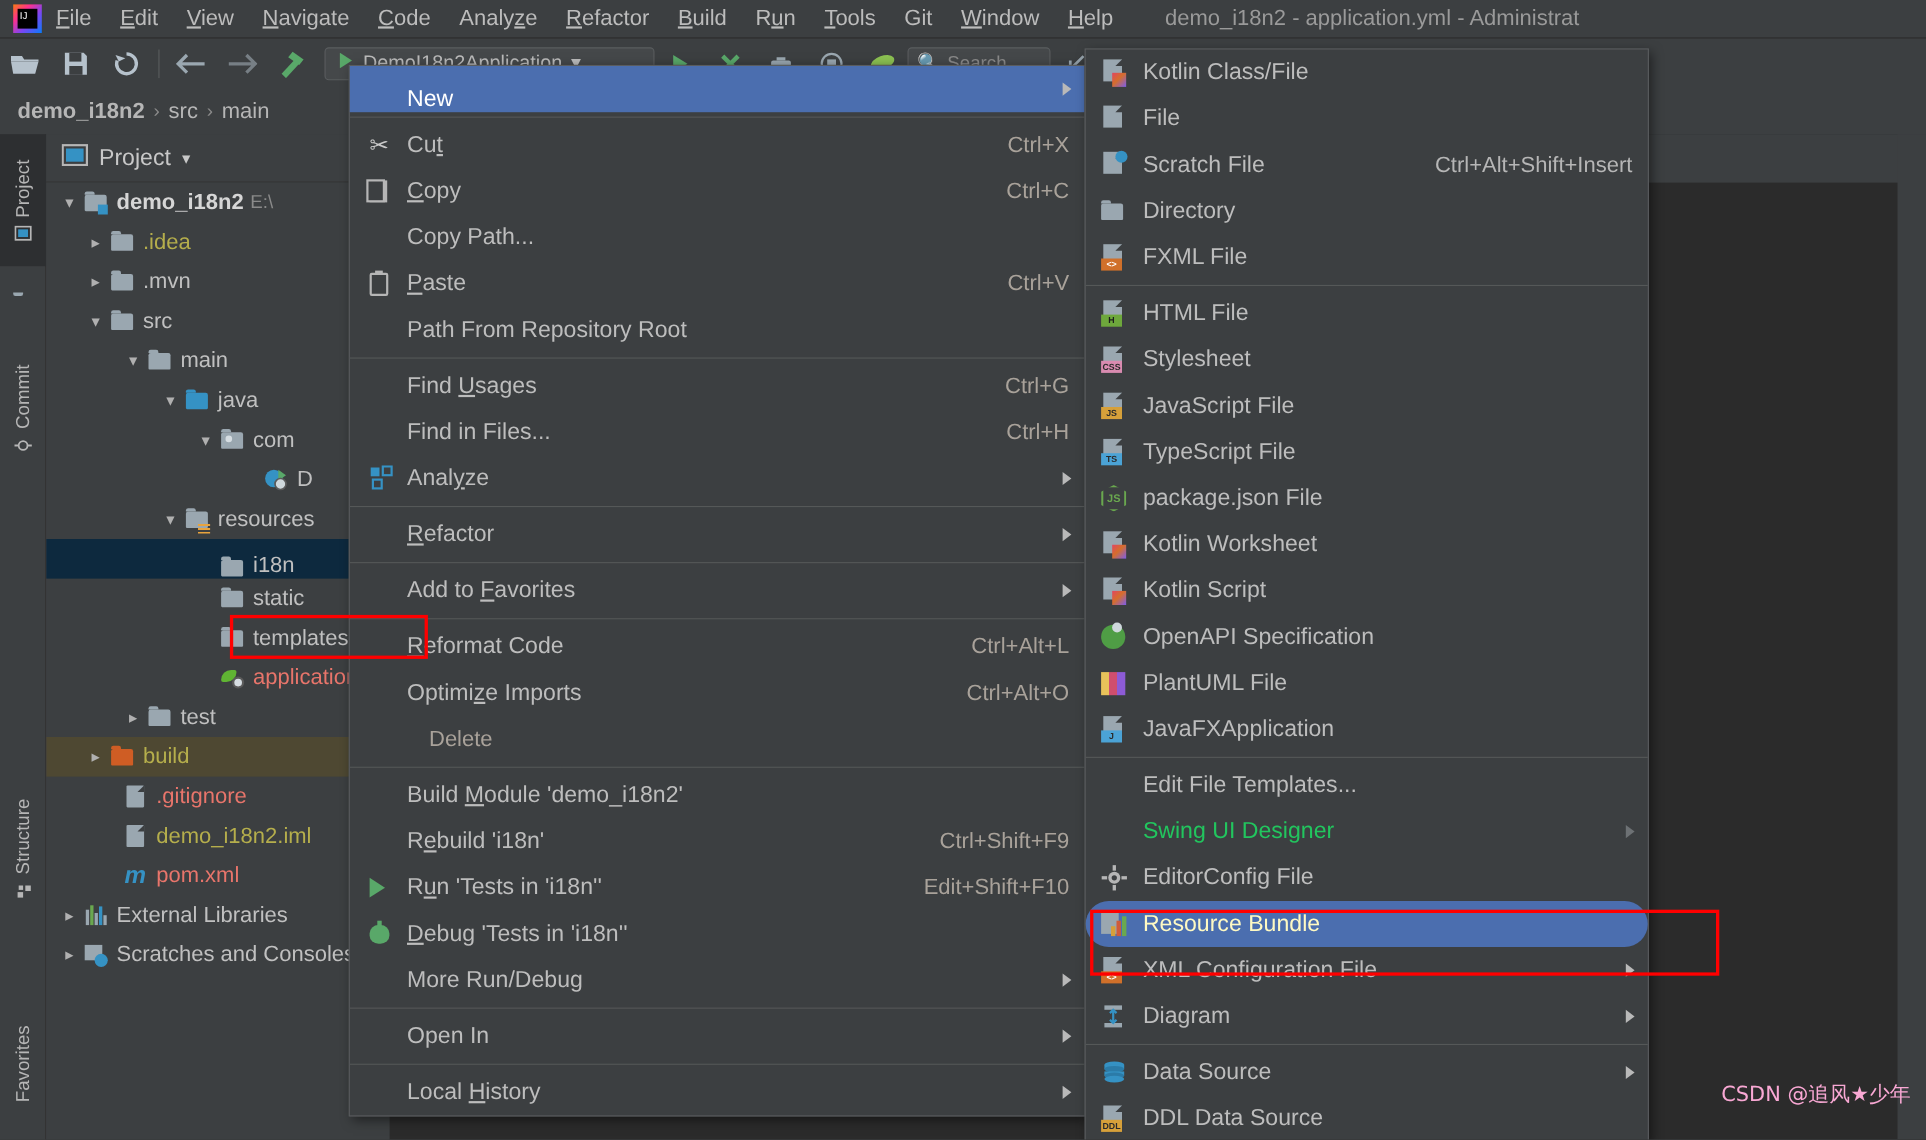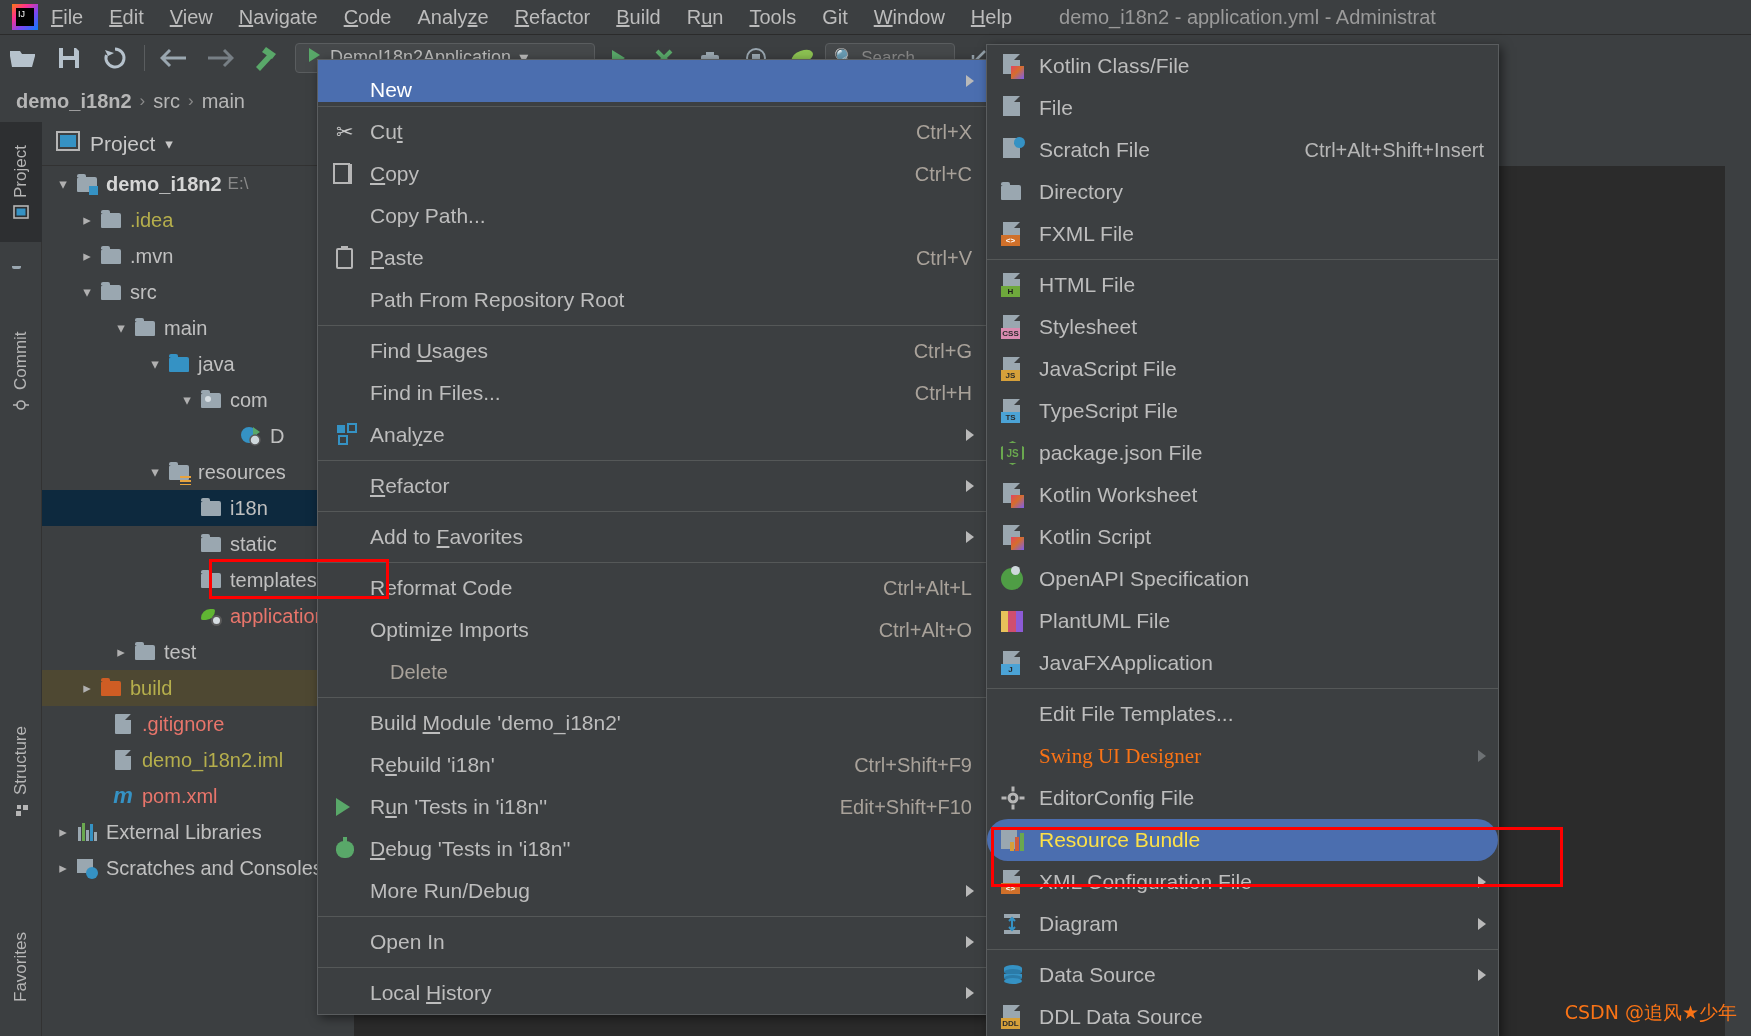--- a/index.html
+++ b/index.html
@@ -72,21 +72,21 @@
     display:flex;align-items:center;gap:10px;padding-left:14px;border-bottom:1px solid #323232;
     font-size:21px;color:#c8c8c8;
   }
   .projtree{
     position:absolute;left:42px;top:166px;width:312px;height:870px;background:#3c3f41;overflow:hidden;
   }
   .row{height:36px;display:flex;align-items:center;font-size:20px;white-space:nowrap;color:#b6b6b6;}
   .row .arrow{width:22px;text-align:center;font-size:15px;color:#b0b0b0;flex:0 0 auto;}
   .row .ficon{width:26px;height:20px;flex:0 0 auto;display:flex;align-items:center;justify-content:center;position:relative;}
   .row .lbl{margin-left:6px;}
-  .row.selected{background:#0d293e;}
+  .row.selected{background:#0d293e;align-items:flex-end;}
   .row.target-row{background:#4e4832;}
   .folder{width:20px;height:15px;background:#9aa7b0;border-radius:2px 2px 1px 1px;position:relative;}
   .folder:before{content:"";position:absolute;left:0;top:-3px;width:9px;height:3px;background:#9aa7b0;border-radius:2px 2px 0 0;}
   .folder.blue{background:#3592c4;}
   .folder.blue:before{background:#3592c4;}
   .folder.orange{background:#cf5d24;}
   .folder.orange:before{background:#cf5d24;}
   .badge-sq{position:absolute;right:-1px;bottom:-3px;width:9px;height:9px;background:#3592c4;}
   .badge-lines{position:absolute;right:-2px;bottom:-5px;width:11px;height:9px;
      background:repeating-linear-gradient(to bottom,#e8a33d 0 2px,transparent 2px 4px);}
@@ -136,22 +136,22 @@
 
   
   .submenu{
     position:absolute;left:986px;top:44px;width:513px;background:#3c3f41;
     border:1px solid #5a5d5f;box-shadow:3px 3px 10px rgba(0,0,0,.5);z-index:50;
   }
   .subitem{
     height:42px;display:flex;align-items:center;position:relative;padding-left:14px;padding-right:14px;
     font-size:21px;color:#bdbdbd;white-space:nowrap;
   }
-  .subitem.hl{background:#4b6eaf;color:#fde047;border-radius:21px;}
-  .subitem.disabled{color:#f97316;font-family:Liberation Serif, serif;}
+  .subitem.hl{background:#4b6eaf;color:#fef9c3;border-radius:21px;}
+  .subitem.disabled{color:#22c55e;}
   .subitem .ico{width:38px;flex:0 0 auto;display:flex;align-items:center;}
   .subitem .acc{margin-left:auto;color:#b6b6b6;font-size:20px;padding-left:26px;}
   .subitem .sub{position:absolute;right:12px;top:50%;transform:translateY(-50%);
      width:0;height:0;border-style:solid;border-width:6px 0 6px 8px;border-color:transparent transparent transparent #b9b9b9;}
 
   
   .chip{width:22px;height:24px;position:relative;}
   .chip .page{position:absolute;left:2px;top:0;width:17px;height:20px;background:#9aa7b0;}
   .chip .page:after{content:"";position:absolute;right:0;top:0;border-width:0 0 6px 6px;border-style:solid;border-color:transparent transparent #3c3f41 transparent;}
   .chip .tag{position:absolute;left:0;bottom:0;min-width:19px;height:11px;font-size:8px;line-height:11px;
@@ -183,21 +183,21 @@
   .clipico:before{content:"";position:absolute;left:3px;top:-4px;width:7px;height:4px;background:#b6b6b6;}
   .copyico{width:16px;height:20px;border:2px solid #b6b6b6;position:relative;}
   .copyico:before{content:"";position:absolute;left:-5px;top:-3px;width:13px;height:17px;border:2px solid #b6b6b6;background:#3c3f41;}
   .tri-green{width:0;height:0;border-style:solid;border-width:9px 0 9px 14px;border-color:transparent transparent transparent #59a869;}
   .bug{width:18px;height:17px;border-radius:45%;background:#59a869;position:relative;}
   .bug:before{content:"";position:absolute;left:7px;top:-4px;width:4px;height:6px;background:#59a869;}
 
   
   .annot{position:absolute;border:3px solid #ff0000;z-index:90;pointer-events:none;}
 
-  .watermark{position:absolute;right:14px;bottom:10px;font-size:19px;color:#f97316;z-index:95;
+  .watermark{position:absolute;right:14px;bottom:28px;font-size:19px;color:#f9a8d4;z-index:95;
      font-family:"DejaVu Sans",sans-serif;}
 </style>
 </head>
 <body>
 
 <div id="root">
 
   <div class="menubar">
     <div class="ij-logo">
       <div class="sq"></div>

